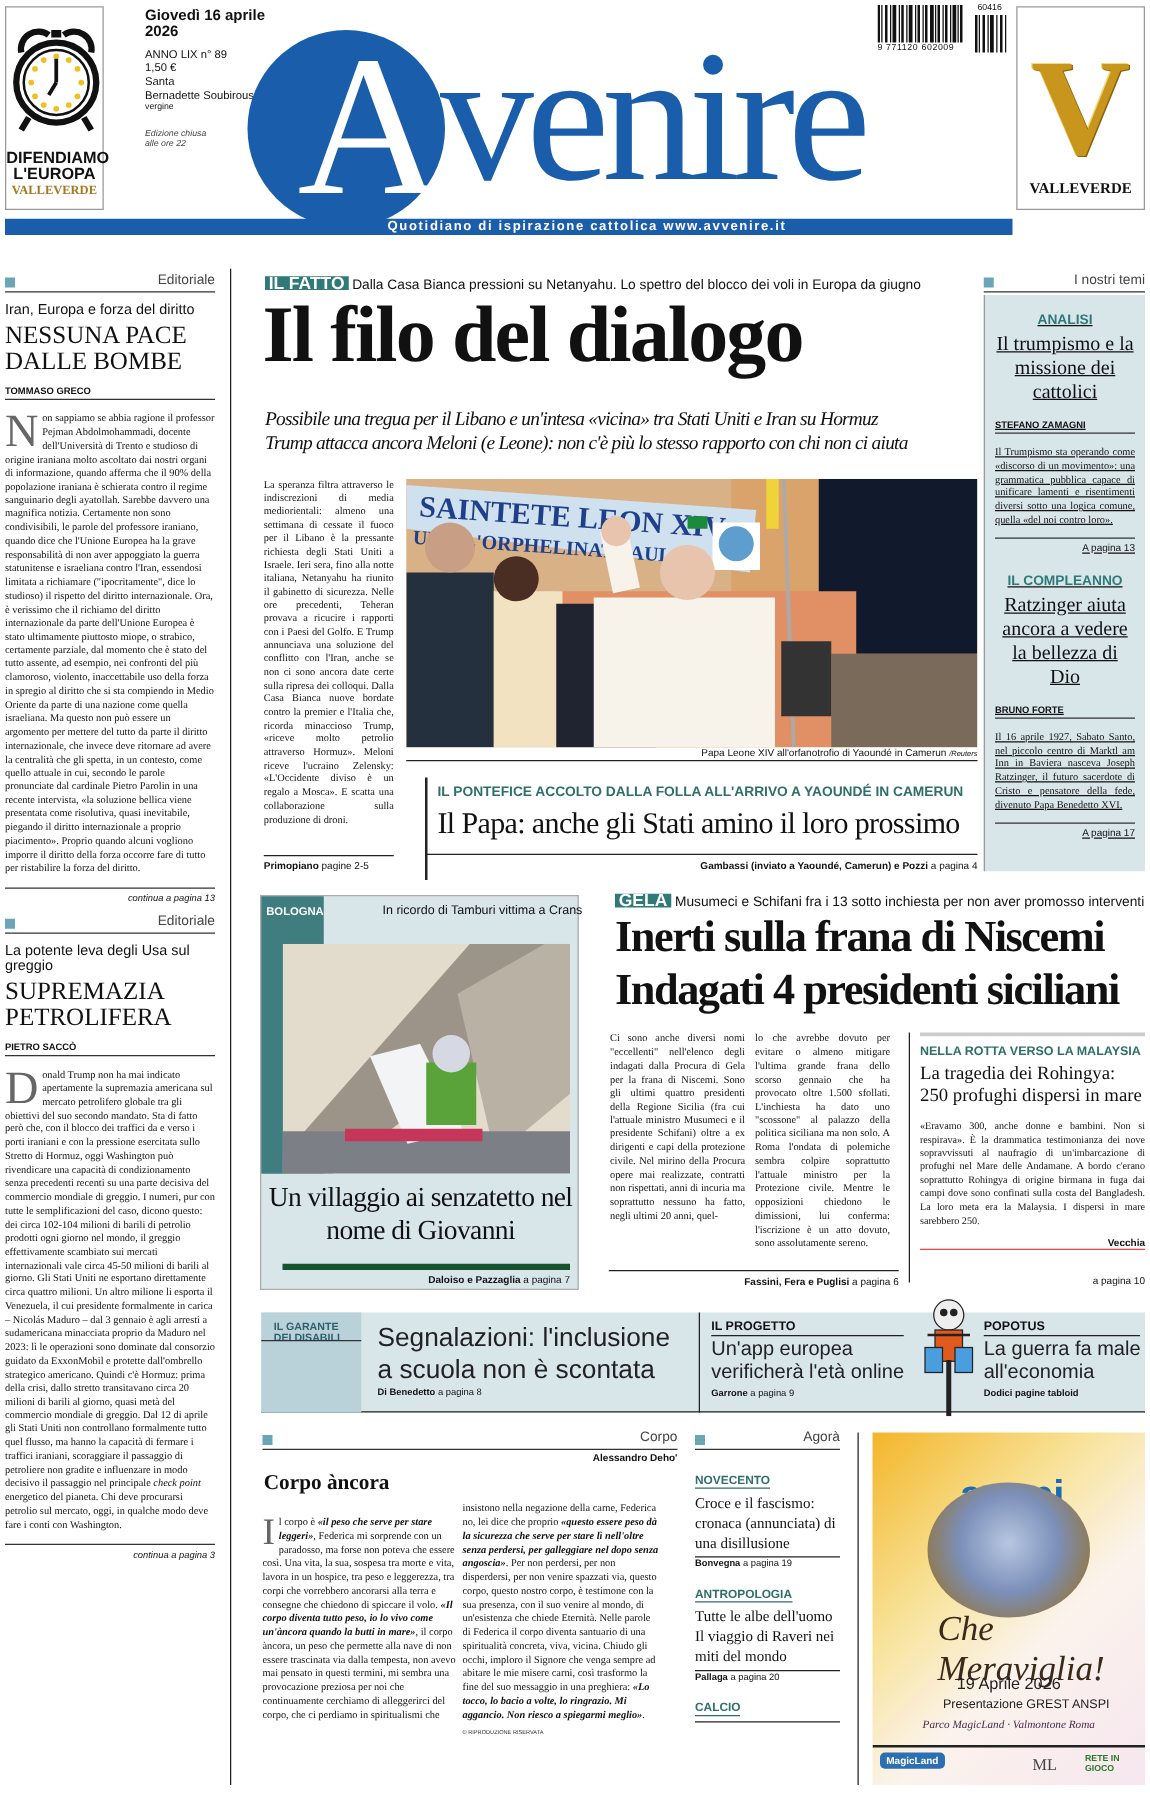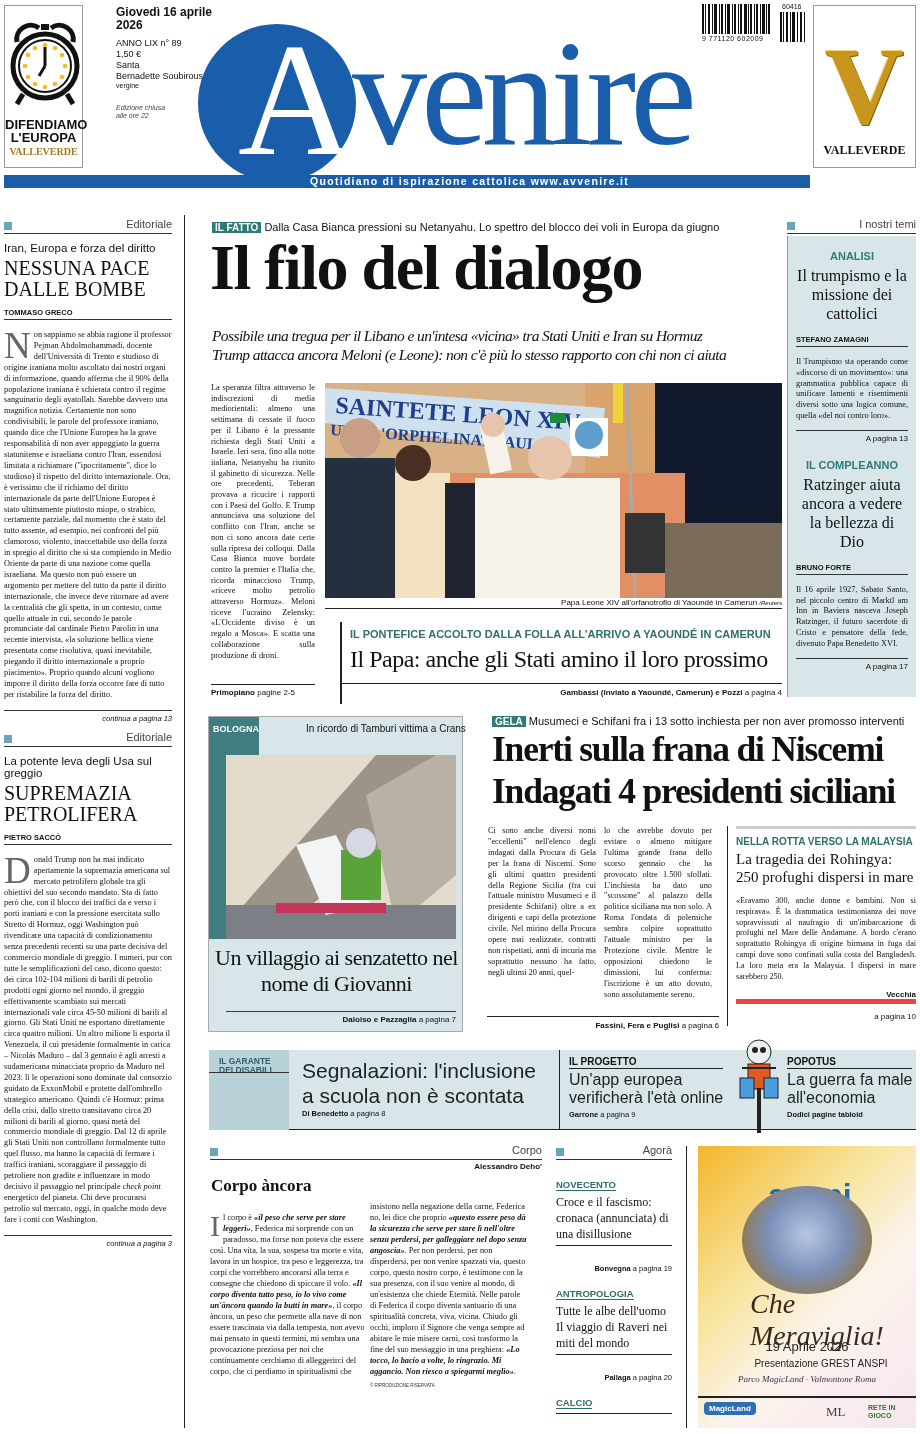--- a/index.html
+++ b/index.html
@@ -37,66 +37,66 @@
   .leftcol { left: 4px; top: 220px; width: 168px; }
   .vrule { left: 184px; top: 215px; width: 1px; height: 1213px; background: #222; }
   .ed-kicker { font-family: "Liberation Sans", sans-serif; font-size: 11.5px; margin-top: 8px; }
   .ed-title { font-family: "Liberation Serif", serif; font-size: 20px; line-height: 21px; margin-top: 4px; }
   .ed-author { font-family: "Liberation Sans", sans-serif; font-weight: bold; font-size: 7.5px; border-bottom: 1.5px solid #333; padding-bottom: 2px; margin-top: 8px; }
   .ed-body { font-family: "Liberation Serif", serif; font-size: 8.3px; line-height: 10.9px; margin-top: 10px; text-align: left; }
   .dropcap { float: left; font-size: 37px; line-height: 30px; color: #666; margin-right: 3px; margin-top: 1px; }
   .cont { font-family: "Liberation Sans", sans-serif; font-style: italic; font-size: 7.5px; text-align: right; border-top: 1px solid #333; margin-top: 9px; padding-top: 3px; }
 
   
-  .tag { display: inline-block; background: #2f7a78; color: #fff; font-family: "Liberation Sans", sans-serif; font-weight: bold; font-size: 10px; padding: 0 3px; line-height: 11px; }
+  .tag { display: inline-block; background: #2f7a78; color: #fff; font-family: "Liberation Sans", sans-serif; font-weight: bold; font-size: 14px; padding: 0 3px; line-height: 11px; }
   .lead-kicker { left: 212px; top: 221px; font-family: "Liberation Sans", sans-serif; font-size: 11px; white-space: nowrap; }
   .lead-title { left: 210px; top: 232px; font-family: "Liberation Serif", serif; font-weight: bold; font-size: 64px; line-height: 72px; letter-spacing: -1.5px; white-space: nowrap; }
   .lead-sub { left: 212px; top: 326px; font-family: "Liberation Serif", serif; font-style: italic; font-size: 15.5px; line-height: 19px; letter-spacing: -0.6px; white-space: nowrap; }
   .lead-body { left: 211px; top: 383px; width: 104px; font-family: "Liberation Serif", serif; font-size: 8.3px; line-height: 10.7px; text-align: justify; }
   .lead-ref { left: 211px; top: 684px; width: 104px; border-top: 1.5px solid #222; padding-top: 3px; font-family: "Liberation Sans", sans-serif; font-size: 8px; }
   .photo-pope { left: 325px; top: 383px; width: 457px; height: 215px; overflow: hidden; }
   .photo-caption { left: 325px; top: 598px; width: 457px; text-align: right; font-family: "Liberation Sans", sans-serif; font-size: 8px; border-bottom: 1.5px solid #222; padding-bottom: 1px; }
   .pope-kicker { left: 350px; top: 628px; font-family: "Liberation Sans", sans-serif; font-weight: bold; font-size: 11px; color: #2f6f6a; white-space: nowrap; }
   .pope-title { left: 350px; top: 644px; font-family: "Liberation Serif", serif; font-size: 24px; line-height: 30px; white-space: nowrap; letter-spacing: -0.5px; }
   .pope-rule { left: 340px; top: 622px; width: 1.5px; height: 82px; background: #222; }
   .pope-ref { left: 340px; top: 683px; width: 442px; border-top: 1.5px solid #222; padding-top: 4px; text-align: right; font-family: "Liberation Sans", sans-serif; font-size: 8px; }
 
   
   .temi-head { left: 787px; top: 220px; width: 129px; }
-  .temi-box { left: 787px; top: 236px; width: 129px; height: 461px; background: #d8e6ea; border-left: 1px solid #999; padding: 0 8px; }
+  .temi-box { left: 787px; top: 236px; width: 129px; height: 461px; background: #d8e6ea; border-left: 1px solid #999; padding: 0 8px; text-decoration: underline; }
   .temi-kicker { font-family: "Liberation Sans", sans-serif; font-weight: bold; color: #2f7a78; text-align: center; font-size: 11px; margin-top: 14px; }
   .temi-title { font-family: "Liberation Serif", serif; font-size: 16px; line-height: 19px; text-align: center; margin-top: 4px; }
   .temi-author { font-family: "Liberation Sans", sans-serif; font-weight: bold; font-size: 7.5px; border-bottom: 1px solid #333; padding-bottom: 2px; margin-top: 12px; }
   .temi-body { font-family: "Liberation Serif", serif; font-size: 8.3px; line-height: 10.8px; text-align: justify; margin-top: 10px; }
   .temi-ref { font-family: "Liberation Sans", sans-serif; font-size: 8px; text-align: right; border-top: 1px solid #333; padding-top: 3px; margin-top: 8px; }
 
   
   .bologna { left: 208px; top: 716px; width: 255px; height: 316px; background: #d8e6ea; border: 1px solid #aaa; }
   .bologna .side { position: absolute; left: 0; top: 0; width: 50px; height: 222px; background: #3f7d80; }
   .bologna .tagb { position: absolute; left: 4px; top: 7px; font-family: "Liberation Sans", sans-serif; font-weight: bold; font-size: 9px; color: #fff; }
   .bologna .kick { position: absolute; left: 69px; top: 6px; font-family: "Liberation Sans", sans-serif; font-size: 10px; white-space: nowrap; margin-left: 28px; }
   .bologna .photo { position: absolute; left: 17px; top: 38px; width: 230px; height: 184px; overflow: hidden; }
   .bologna .title { position: absolute; left: 6px; top: 228px; width: 243px; text-align: center; font-family: "Liberation Serif", serif; font-size: 22px; line-height: 26px; letter-spacing: -0.5px; }
-  .bologna .ref { position: absolute; left: 17px; top: 294px; width: 230px; border-top: 1px solid #14532d; padding-top: 3px; font-family: "Liberation Sans", sans-serif; font-size: 8px; text-align: right; }
+  .bologna .ref { position: absolute; left: 17px; top: 294px; width: 230px; border-top: 5px solid #14532d; padding-top: 3px; font-family: "Liberation Sans", sans-serif; font-size: 8px; text-align: right; }
 
   
   .gela-kicker { left: 492px; top: 715px; font-family: "Liberation Sans", sans-serif; font-size: 11px; white-space: nowrap; }
   .gela-title { left: 492px; top: 728px; font-family: "Liberation Serif", serif; font-weight: bold; font-size: 35.5px; line-height: 42px; letter-spacing: -1.2px; white-space: nowrap; }
   .gela-body { top: 826px; width: 108px; font-family: "Liberation Serif", serif; font-size: 8.3px; line-height: 10.9px; text-align: justify; }
   .gela-ref { left: 487px; top: 1016px; width: 232px; border-top: 1px solid #222; padding-top: 4px; font-family: "Liberation Sans", sans-serif; font-size: 8px; text-align: right; }
   .gela-vrule { left: 727px; top: 826px; width: 1px; height: 200px; background: #222; }
 
   
   .roh { left: 736px; top: 826px; width: 180px; }
   .roh-top { border-top: 3px solid #ccc; }
   .roh-kicker { font-family: "Liberation Sans", sans-serif; font-weight: bold; font-size: 10px; color: #2f6f6a; margin-top: 7px; white-space: nowrap; }
   .roh-title { font-family: "Liberation Serif", serif; font-size: 15px; line-height: 18px; margin-top: 3px; }
   .roh-body { font-family: "Liberation Serif", serif; font-size: 8.1px; line-height: 10.8px; text-align: justify; margin-top: 10px; }
   .roh-author { font-family: "Liberation Sans", sans-serif; font-weight: bold; font-size: 8px; text-align: right; margin-top: 8px; }
-  .roh-ref { font-family: "Liberation Sans", sans-serif; font-size: 8px; text-align: right; border-top: 5px solid #ef4444; padding-top: 8px; }
+  .roh-ref { font-family: "Liberation Sans", sans-serif; font-size: 8px; text-align: right; border-top: 1px solid #ef4444; padding-top: 20px; }
 
   
   .strip { left: 209px; top: 1050px; width: 707px; height: 80px; background: #d8e6ea; border-bottom: 1.5px solid #222; }
   .strip-tag { position: absolute; left: 0; top: 0; width: 80px; height: 80px; background: #b9d2da; }
   .strip-tag .t { position: absolute; left: 10px; top: 7px; font-family: "Liberation Sans", sans-serif; font-weight: bold; font-size: 8.5px; line-height: 9px; color: #2f5f6a; }
   .strip-tag .l { position: absolute; left: 0; top: 22px; width: 80px; height: 1px; background: #333; }
   .strip-sect { position: absolute; }
   .strip-kick { font-family: "Liberation Sans", sans-serif; font-weight: bold; font-size: 10px; border-bottom: 1.5px solid #222; padding-bottom: 1px; white-space: nowrap; }
   .strip-title { font-family: "Liberation Sans", sans-serif; font-size: 16px; line-height: 18px; color: #222; margin-top: 2px; white-space: nowrap; }
   .strip-title.big { font-size: 21px; line-height: 25px; }
@@ -108,21 +108,21 @@
   .corpo-title { left: 211px; top: 1176px; font-family: "Liberation Serif", serif; font-weight: bold; font-size: 17px; }
   .corpo-col { top: 1201px; width: 158px; font-family: "Liberation Serif", serif; font-size: 8.3px; line-height: 11px; }
   .corpo-col i { font-style: italic; font-weight: bold; }
   .rights { font-family: "Liberation Sans", sans-serif; font-size: 4.5px; margin-top: 3px; color: #333; }
 
   
   .agora { left: 556px; top: 1146px; width: 116px; }
   .ag-item { margin-top: 10px; }
   .ag-kick { display: inline-block; font-family: "Liberation Sans", sans-serif; font-weight: bold; font-size: 9.5px; color: #2f6f6a; border-bottom: 1px solid #2f6f6a; }
   .ag-title { font-family: "Liberation Serif", serif; font-size: 12px; line-height: 16px; margin-top: 2px; }
-  .ag-ref { font-family: "Liberation Sans", sans-serif; font-size: 7.5px; text-align: right; border-top: 1.5px solid #222; padding-top: 18px; margin-top: 3px; }
+  .ag-ref { font-family: "Liberation Sans", sans-serif; font-size: 7.5px; border-top: 1.5px solid #222; padding-top: 0; margin-top: 3px; }
   .agora-vrule { left: 686px; top: 1146px; width: 1px; height: 282px; background: #222; }
 
   
   .ad { left: 698px; top: 1146px; width: 218px; height: 282px; background: linear-gradient(135deg, #f3b62a 0%, #f8e39a 35%, #fbf3ec 60%, #f7e6ef 100%); overflow: hidden; }
   .ad .brand { position: absolute; left: 70px; top: 6px; font-family: "Liberation Sans", sans-serif; font-weight: bold; font-size: 32px; color: #1a6db5; margin-top: 25px; }
   .ad .illus { position: absolute; left: 44px; top: 40px; width: 130px; height: 108px; border-radius: 50%; background: radial-gradient(circle at 50% 45%, #b7c7e2 0%, #7b8fb8 45%, #8e7b57 75%, #6d5a3a 100%); }
   .ad .script { position: absolute; left: 52px; top: 142px; font-family: "Liberation Serif", serif; font-style: italic; font-size: 28px; color: #3b2a1c; }
   .ad .date { position: absolute; left: 0; width: 218px; top: 193px; text-align: center; font-family: "Liberation Sans", sans-serif; font-size: 13px; color: #222; }
   .ad .pres { position: absolute; left: 0; width: 218px; top: 212px; text-align: center; font-family: "Liberation Sans", sans-serif; font-size: 10px; color: #222; padding-left: 28px; }
   .ad .place { position: absolute; left: 0; width: 218px; top: 228px; text-align: center; font-family: "Liberation Serif", serif; font-style: italic; font-size: 9px; color: #4a2a4a; }

